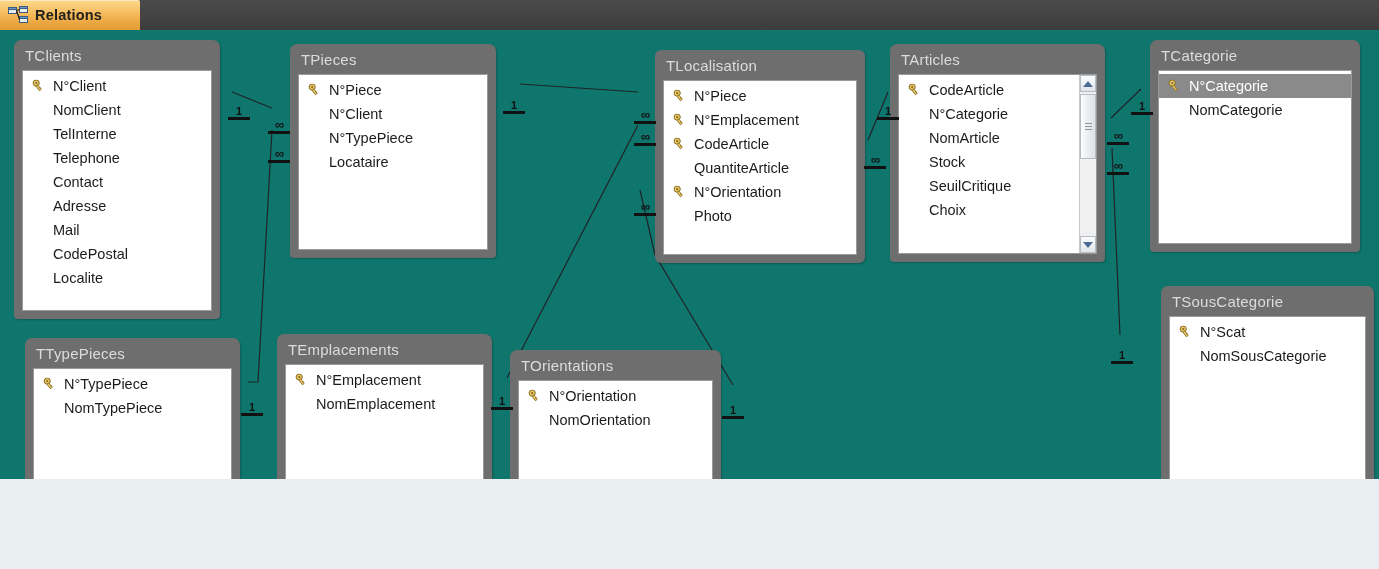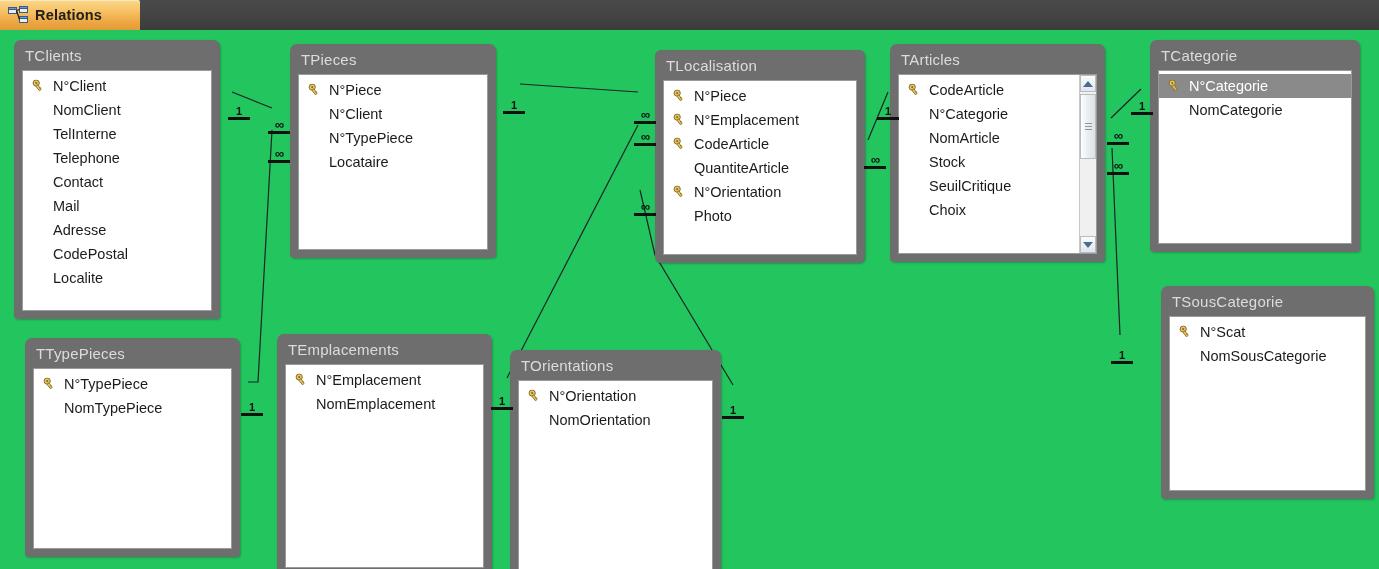--- a/index.html
+++ b/index.html
@@ -4,21 +4,21 @@
 <style>
   * { box-sizing: border-box; margin: 0; padding: 0; }
   html, body {
     width: 1379px; height: 569px;
     overflow: hidden;
     font-family: "Liberation Sans", sans-serif;
     background: #e9eef1;
   }
   #app {
     position: relative;
-    width: 1379px; height: 569px;
+    width: 1379px; height: 479px;
     background: #e9eef1;
     overflow: hidden;
   }
 
   
   .tabbar {
     position: absolute; left: 0; top: 0;
     width: 1379px; height: 30px;
     background: linear-gradient(to bottom, #4a4a4a 0%, #444444 50%, #3c3c3c 100%);
   }
@@ -44,21 +44,21 @@
   .tab-label {
     font-size: 14.5px; font-weight: bold; color: #20201c;
     letter-spacing: 0.2px; white-space: nowrap;
   }
   .relations-icon { width: 20px; height: 18px; display: block; }
 
   
   .canvas {
     position: absolute; left: 0; top: 30px;
     width: 1379px; height: 539px;
-    background: #22c55e;
+    background: #0f766e;
   }
   .links { position: absolute; left: 0; top: 0; width: 1379px; height: 539px; pointer-events: none; }
 
   
   .tbl {
     position: absolute;
     background: #6e6e6e;
     border-radius: 7px 7px 4px 4px;
     padding: 0;
     box-shadow: 1px 1px 2px rgba(0,0,0,0.22);
@@ -196,24 +196,24 @@
               <li class="field">
                 <span>TelInterne</span>
               </li>
               <li class="field">
                 <span>Telephone</span>
               </li>
               <li class="field">
                 <span>Contact</span>
               </li>
               <li class="field">
+                <span>Adresse</span>
+              </li>
+              <li class="field">
                 <span>Mail</span>
-              </li>
-              <li class="field">
-                <span>Adresse</span>
               </li>
               <li class="field">
                 <span>CodePostal</span>
               </li>
               <li class="field">
                 <span>Localite</span>
               </li>
             </ul>
           </div>
         </div>

